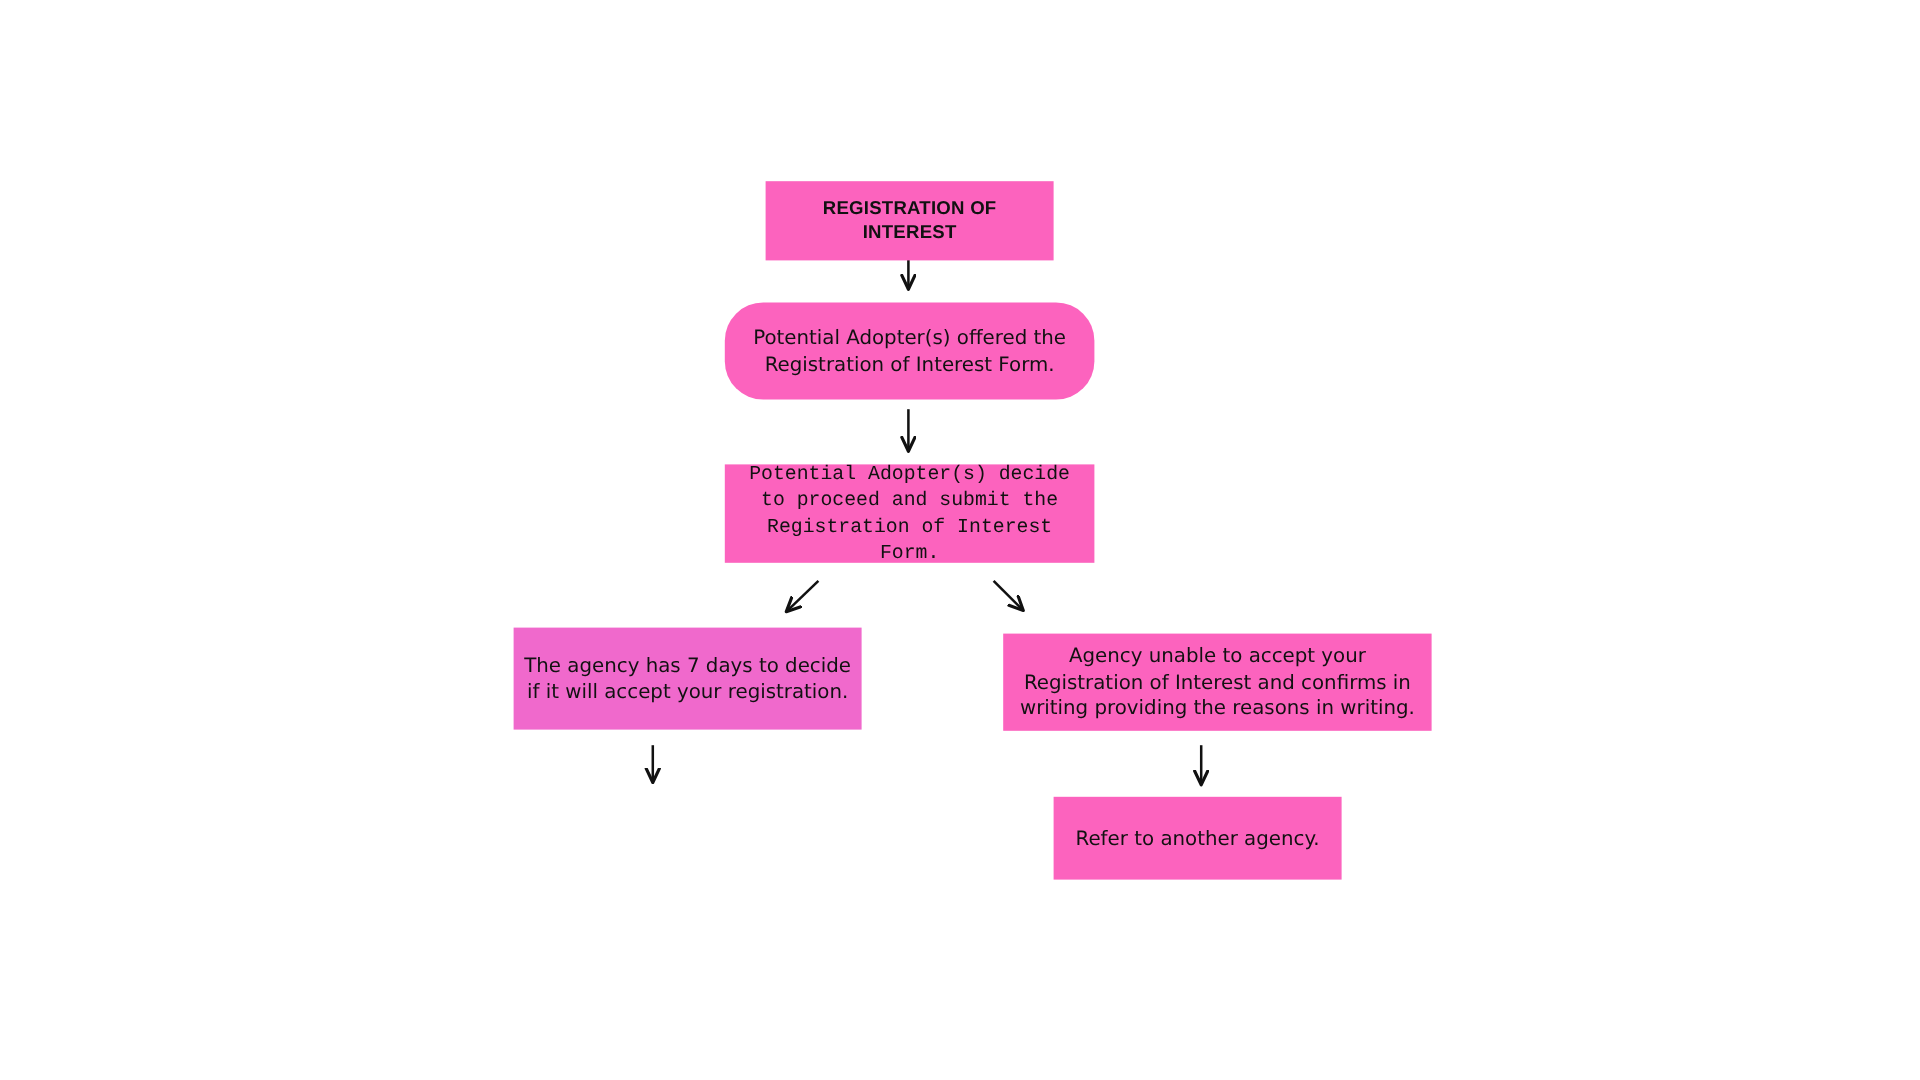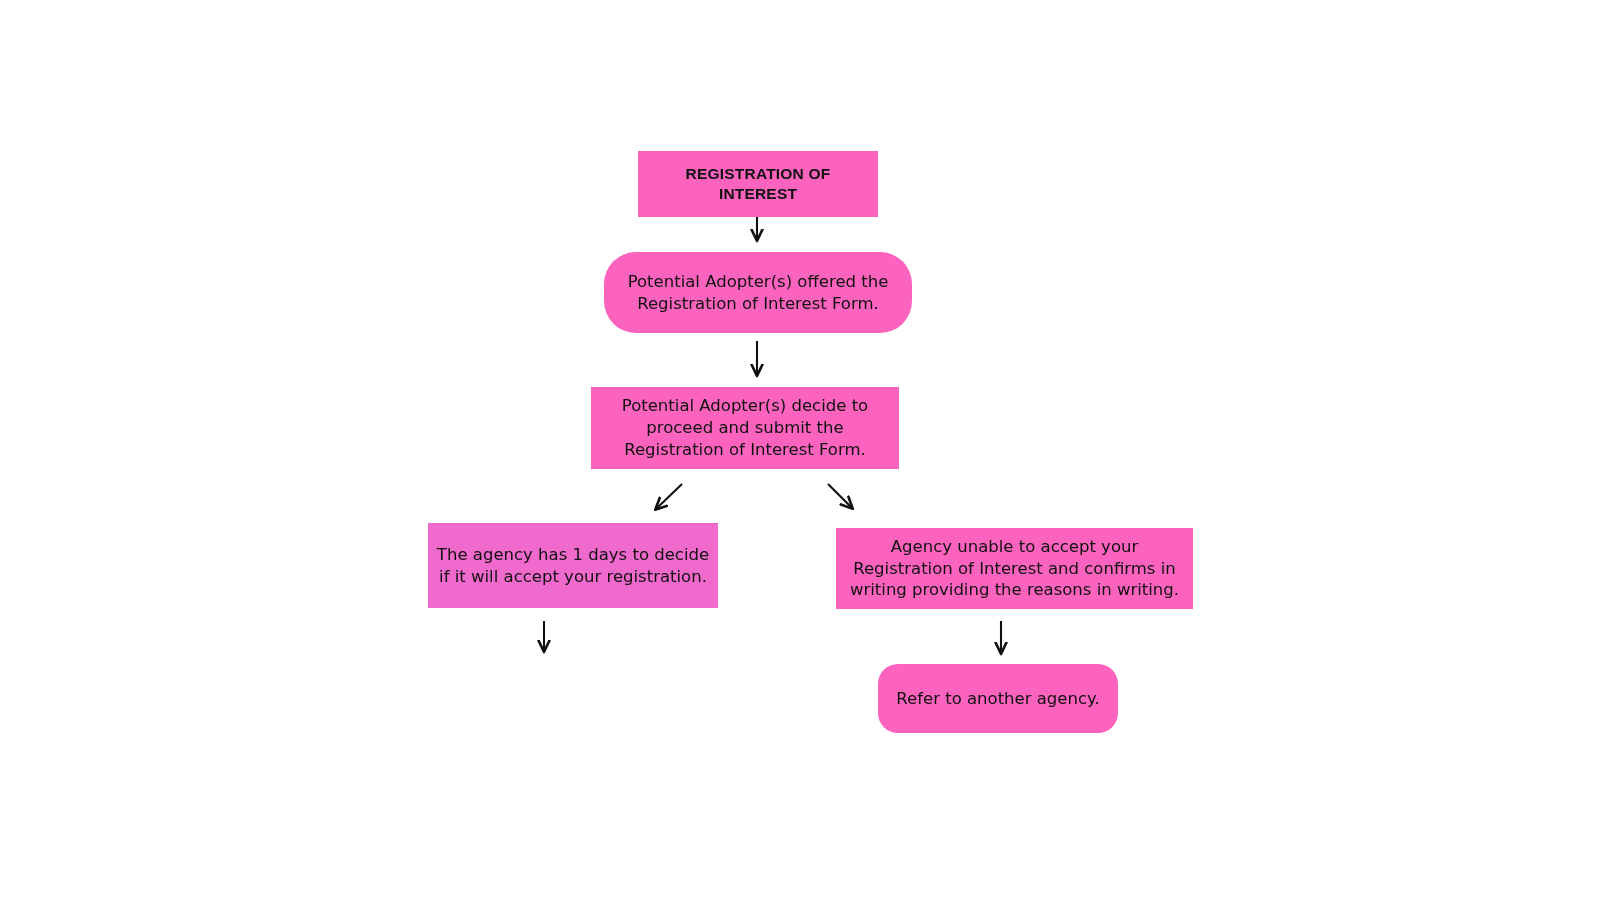--- a/index.html
+++ b/index.html
@@ -59,25 +59,26 @@
   #node-offered {
     left: 604px;
     top: 252px;
     width: 308px;
     height: 81px;
     font-size: 16.5px;
     border-radius: 32px;
   }
 
   #node-decide-proceed {
-    left: 591px;
+    left: 604px;
     top: 387px;
     width: 308px;
     height: 82px;
     font-size: 16.5px;
+    font-family: Liberation Mono, monospace;
   }
 
   #node-agency-5-days {
     left: 428px;
     top: 523px;
     width: 290px;
     height: 85px;
     font-size: 16.5px;
   }
 
@@ -149,24 +150,24 @@
 
   <div class="node" id="node-offered" style="background:#fc63be;">
     <span class="node-text">Potential Adopter(s) offered the Registration of Interest Form.</span>
   </div>
 
   <div class="node" id="node-decide-proceed" style="background:#fc63be;">
     <span class="node-text">Potential Adopter(s) decide to proceed and submit the Registration of Interest Form.</span>
   </div>
 
   <div class="node" id="node-agency-5-days" style="background:#f069cc;">
-    <span class="node-text">The agency has 1 days to decide if it will accept your registration.</span>
+    <span class="node-text">The agency has 7 days to decide if it will accept your registration.</span>
   </div>
 
   <div class="node" id="node-agency-unable" style="background:#fc63be;margin-left:22px;">
     <span class="node-text">Agency unable to accept your Registration of Interest and confirms in writing providing the reasons in writing.</span>
   </div>
 
-  <div class="node" id="node-refer-agency" style="background:#fc63be;border-radius:20px;">
+  <div class="node" id="node-refer-agency" style="background:#fc63be;">
     <span class="node-text">Refer to another agency.</span>
   </div>
 
 </div>
 
 </body></html>

